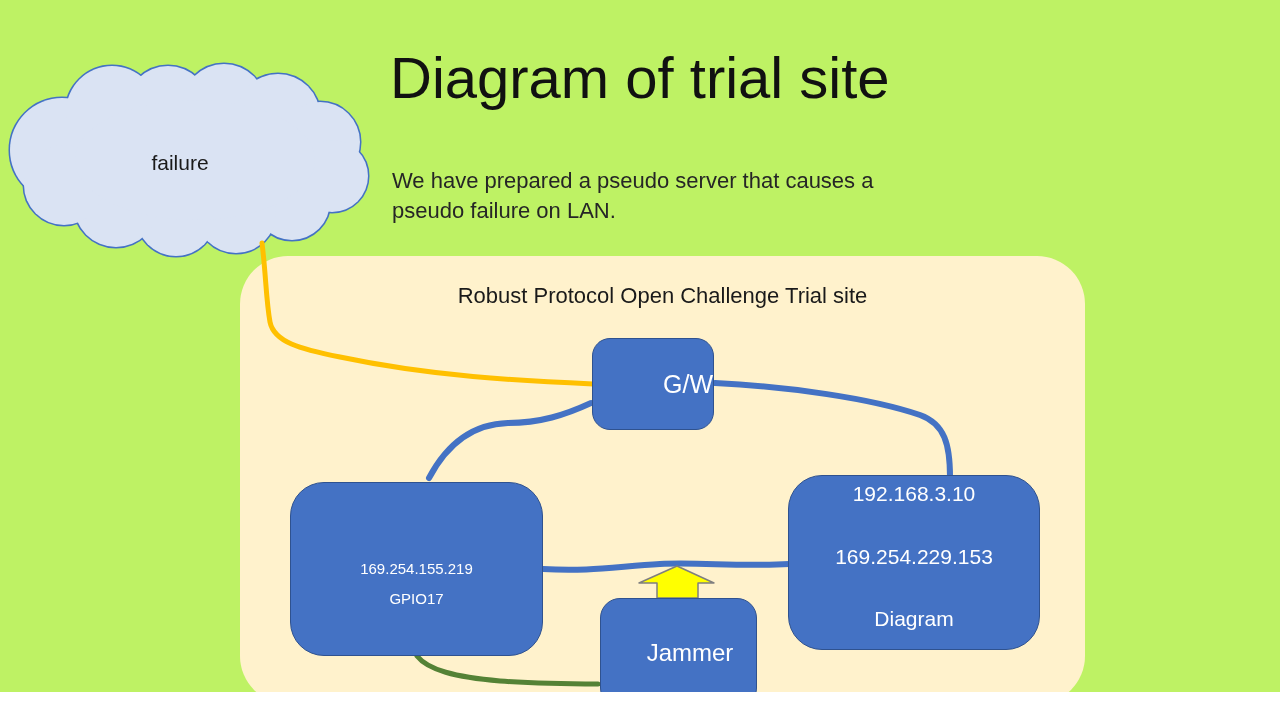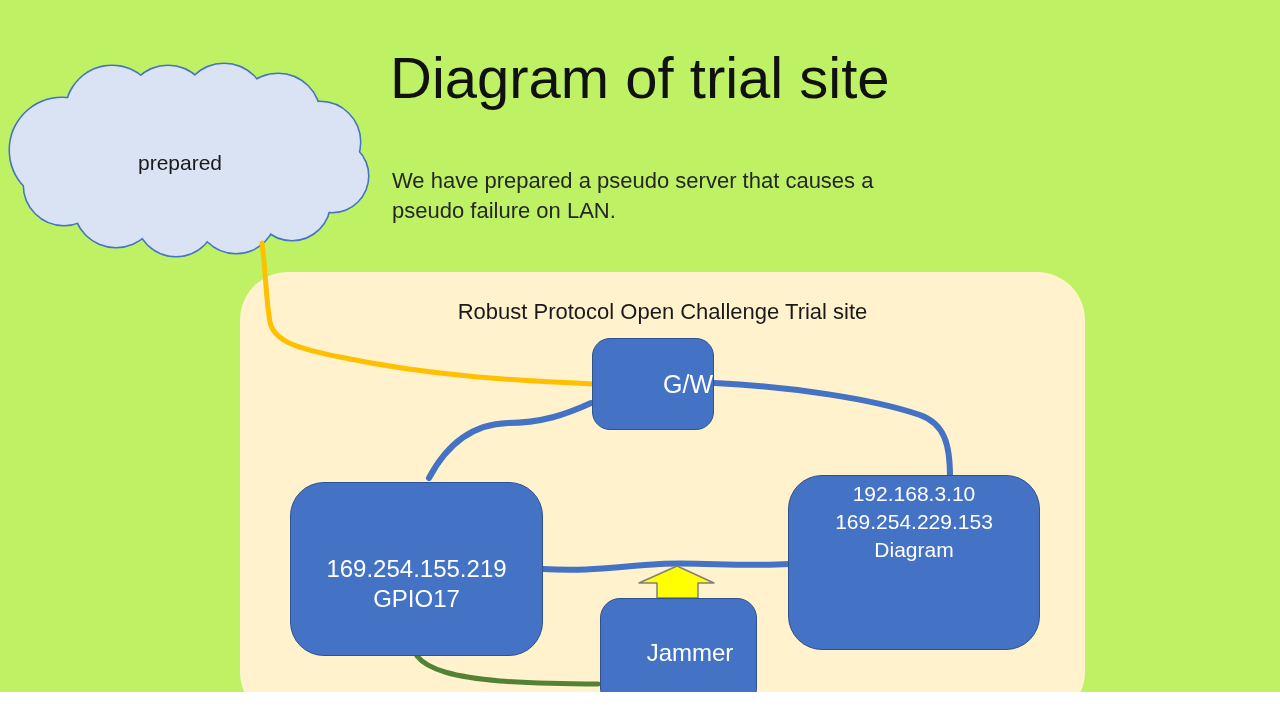--- a/index.html
+++ b/index.html
@@ -45,21 +45,21 @@
     transform: translate(-50%, -50%);
     font-size: 21px;
     color: #1a1a1a;
     z-index: 3;
   }
 
   
   .trial-container {
     position: absolute;
     left: 240px;
-    top: 272px;
+    top: 256px;
     width: 845px;
     height: 448px;
     background: #FFF2CC;
     border-radius: 48px;
     z-index: 1;
   }
   .trial-label {
     position: absolute;
     left: 0; right: 0;
     top: 27px;
@@ -90,36 +90,36 @@
     left: 592px; top: 338px;
     width: 122px; height: 92px;
     border-radius: 18px;
     font-size: 25px;
     display: flex; align-items: center; justify-content: flex-end;
   }
   .node-taro {
     left: 290px; top: 482px;
     width: 253px; height: 174px;
     border-radius: 34px;
-    font-size: 24px;
+    font-size: 15px;
   }
   .node-taro .lines {
     position: absolute;
     left: 0; right: 0;
     top: 71px;
     line-height: 30px;
   }
   .node-hanako {
     left: 788px; top: 475px;
     width: 252px; height: 175px;
     border-radius: 34px;
     font-size: 21px;
     display: flex;
     flex-direction: column;
-    justify-content: flex-start;
+    justify-content: space-between;
     padding: 4px 0 16px 0;
   }
   .node-hanako span { display: block; line-height: 28px; }
   .node-jammer {
     left: 600px; top: 598px;
     width: 157px; height: 110px;
     border-radius: 20px;
     font-size: 24px;
     display: flex; align-items: center; justify-content: center; padding-left: 23px;
   }
@@ -178,21 +178,21 @@
 
     <path d="M 715 383 C 790 387 870 398 920 415 C 945 424 950 445 950 477" fill="none" stroke="#4472C4" stroke-width="6" stroke-linecap="round"></path>
 
     <path d="M 543 569 C 590 572 620 566 660 564 C 700 562 740 567 789 564" fill="none" stroke="#4472C4" stroke-width="6" stroke-linecap="round"></path>
 
     <path d="M 417 656 C 428 670 455 677 500 681 C 540 684 575 684 598 684" fill="none" stroke="#548235" stroke-width="5" stroke-linecap="round"></path>
 
     <polygon points="677,566 714,583 698,583 698,598 657,598 657,583 639,583" fill="#FFFF00" stroke="#7F7F7F" stroke-width="1.5" stroke-linejoin="round"></polygon>
   </svg>
 
-  <div class="cloud-label">prepared</div>
+  <div class="cloud-label">failure</div>
 
   <div class="node node-gw">
     <span class="txt">G/W</span>
   </div>
 
   <div class="node node-taro">
     <div class="lines">
       <span class="txt">169.254.155.219</span>
       <span class="txt">GPIO17</span>
     </div>

